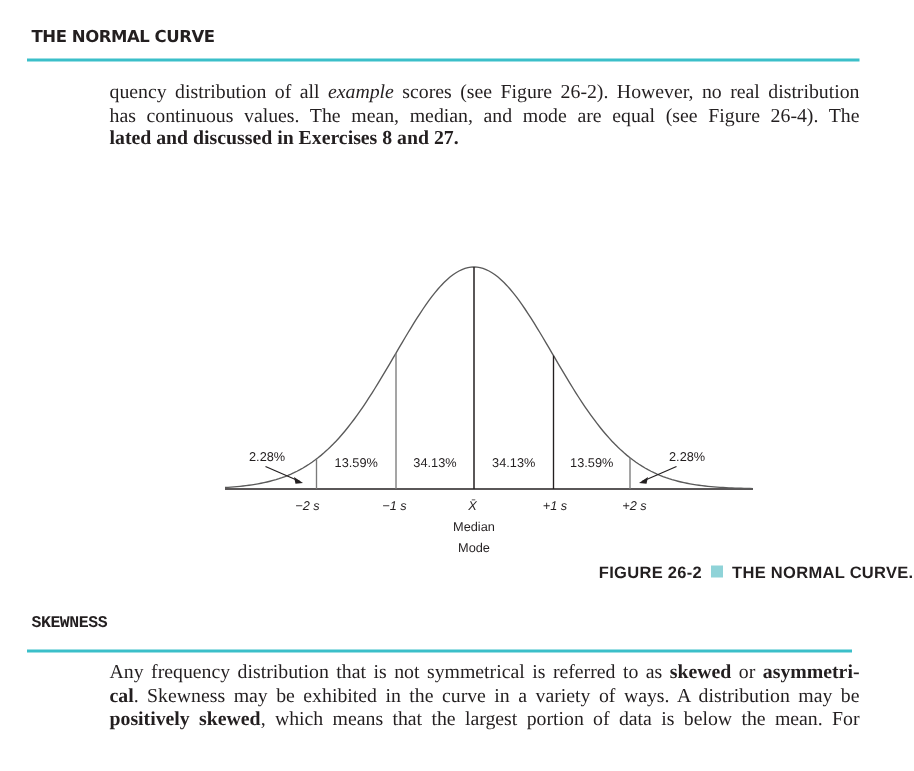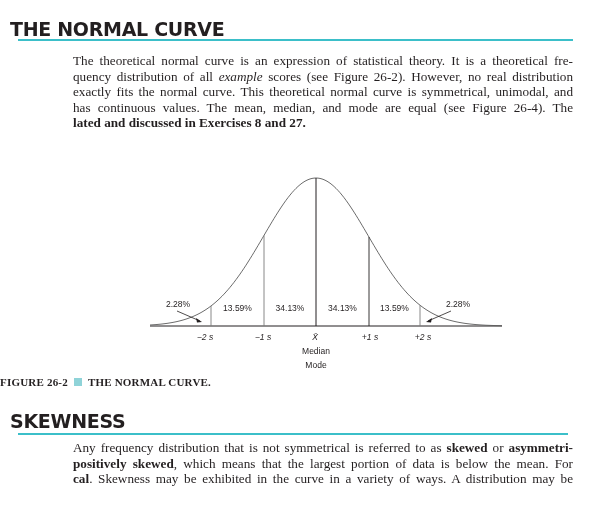--- a/index.html
+++ b/index.html
@@ -1,35 +1,33 @@
 <!DOCTYPE html>
 <html><head>
 <meta charset="utf-8">
 <style>
   html, body { margin:0; padding:0; background:#ffffff; }
   body { width:609px; height:514px; position:relative; overflow:hidden; color:#231f20; }
-  .h1 { position:absolute; left:10px; font-family:"DejaVu Sans", sans-serif; font-weight:bold; font-size:19px; letter-spacing:-0.3px; color:#231f20; }
+  .h1 { position:absolute; left:21px; font-family:"DejaVu Sans", sans-serif; font-weight:bold; font-size:11px; letter-spacing:-0.3px; color:#231f20; }
   .rule { position:absolute; left:18px; height:2px; background:#3bbfc9; }
   .para { position:absolute; left:73px; width:500px; font-family:"Liberation Serif", serif; font-size:13.2px; line-height:15.6px; text-align:justify; color:#231f20; }
   .para .line { display:block; white-space:nowrap; text-align-last:justify; text-align:justify; }
   .para .line.last { text-align-last:left;font-weight:bold; }
-  .caption { position:absolute; top:376px; left:0; width:609px; text-align:left; font-family:Liberation Serif, serif; font-weight:bold; font-size:11px; letter-spacing:0.2px; color:#231f20; }
+  .caption { position:absolute; top:376px; left:0; width:609px; text-align:right; font-family:Liberation Sans, sans-serif; font-weight:bold; font-size:11px; letter-spacing:0.2px; color:#231f20; }
   .caption .sq { display:inline-block; width:8px; height:8px; background:#8fd3d8; margin:0 6px; vertical-align:0px; }
   svg text { font-family:"Liberation Sans", sans-serif; }
   b { font-weight:bold; }
 </style>
 </head>
 <body>
 
 <div class="h1" style="top:18px;">THE NORMAL CURVE</div>
 <div class="rule" style="top:39px; width:555px;"></div>
 <div class="para" style="top:53px;">
-    <span class="line">The theoretical normal curve is an expression of statistical theory. It is a theoretical fre-</span>
     <span class="line">quency distribution of all <i>example</i> scores (see Figure 26-2). However, no real distribution</span>
-    <span class="line">exactly fits the normal curve. This theoretical normal curve is symmetrical, unimodal, and</span>
     <span class="line">has continuous values. The mean, median, and mode are equal (see Figure 26-4). The</span>
     <span class="line last">lated and discussed in Exercises 8 and 27.</span>
   </div>
 
 <svg width="609" height="380" style="position:absolute; left:0; top:0;" viewBox="0 0 609 380">
 
   <line x1="150" y1="326" x2="502" y2="326" stroke="#231f20" stroke-width="1"></line>
 
   <path id="curvePath" d="M150,325.00 L152,324.87 L154,324.73 L156,324.58 L158,324.40 L160,324.21 L162,324.00 L164,323.76 L166,323.50 L168,323.22 L170,322.90 L172,322.56 L174,322.18 L176,321.77 L178,321.32 L180,320.83 L182,320.30 L184,319.73 L186,319.10 L188,318.42 L190,317.69 L192,316.90 L194,316.05 L196,315.14 L198,314.16 L200,313.11 L202,311.99 L204,310.79 L206,309.52 L208,308.16 L210,306.72 L212,305.20 L214,303.58 L216,301.88 L218,300.08 L220,298.19 L222,296.21 L224,294.13 L226,291.95 L228,289.68 L230,287.31 L232,284.85 L234,282.30 L236,279.65 L238,276.92 L240,274.10 L242,271.19 L244,268.21 L246,265.16 L248,262.03 L250,258.84 L252,255.60 L254,252.31 L256,248.97 L258,245.60 L260,242.21 L262,238.80 L264,235.38 L266,231.96 L268,228.56 L270,225.18 L272,221.83 L274,218.53 L276,215.28 L278,212.11 L280,209.01 L282,206.00 L284,203.09 L286,200.29 L288,197.62 L290,195.08 L292,192.68 L294,190.44 L296,188.36 L298,186.45 L300,184.72 L302,183.17 L304,181.82 L306,180.66 L308,179.71 L310,178.96 L312,178.43 L314,178.11 L316,178.00 L318,178.11 L320,178.43 L322,178.96 L324,179.71 L326,180.66 L328,181.82 L330,183.17 L332,184.72 L334,186.45 L336,188.36 L338,190.44 L340,192.68 L342,195.08 L344,197.62 L346,200.29 L348,203.09 L350,206.00 L352,209.01 L354,212.11 L356,215.28 L358,218.53 L360,221.83 L362,225.18 L364,228.56 L366,231.96 L368,235.38 L370,238.80 L372,242.21 L374,245.60 L376,248.97 L378,252.31 L380,255.60 L382,258.84 L384,262.03 L386,265.16 L388,268.21 L390,271.19 L392,274.10 L394,276.92 L396,279.65 L398,282.30 L400,284.85 L402,287.31 L404,289.68 L406,291.95 L408,294.13 L410,296.21 L412,298.19 L414,300.08 L416,301.88 L418,303.58 L420,305.20 L422,306.72 L424,308.16 L426,309.52 L428,310.79 L430,311.99 L432,313.11 L434,314.16 L436,315.14 L438,316.05 L440,316.90 L442,317.69 L444,318.42 L446,319.10 L448,319.73 L450,320.30 L452,320.83 L454,321.32 L456,321.77 L458,322.18 L460,322.56 L462,322.90 L464,323.22 L466,323.50 L468,323.76 L470,324.00 L472,324.21 L474,324.40 L476,324.58 L478,324.73 L480,324.87 L482,325.00 L484,325.12 L486,325.22 L488,325.31 L490,325.39 L492,325.46 L494,325.53 L496,325.59 L498,325.64 L500,325.68 L502,325.72 " fill="none" stroke="#5a5a5a" stroke-width="0.9"></path>
 
@@ -62,19 +60,19 @@
   <text x="423" y="340" font-size="8.5" fill="#231f20" text-anchor="middle" font-style="italic">+2 s</text>
 
   <text x="316" y="354" font-size="8.5" fill="#231f20" text-anchor="middle">Median</text>
   <text x="316" y="368" font-size="8.5" fill="#231f20" text-anchor="middle">Mode</text>
 </svg>
 
 <div class="caption">
   <span>FIGURE 26-2</span><span class="sq"></span><span>THE NORMAL CURVE.</span>
 </div>
 
-<div class="h1" style="top:410px;">SKEWNESS</div>
+<div class="h1" style="top:410px;font-family:Liberation Mono, monospace;">SKEWNESS</div>
 <div class="rule" style="top:433px; width:550px;"></div>
 <div class="para" style="top:440px;">
     <span class="line">Any frequency distribution that is not symmetrical is referred to as <b>skewed</b> or <b>asymmetri-</b></span>
+    <span class="line"><b>cal</b>. Skewness may be exhibited in the curve in a variety of ways. A distribution may be</span>
     <span class="line"><b>positively skewed</b>, which means that the largest portion of data is below the mean. For</span>
-    <span class="line"><b>cal</b>. Skewness may be exhibited in the curve in a variety of ways. A distribution may be</span>
   </div>
 
 </body></html>

